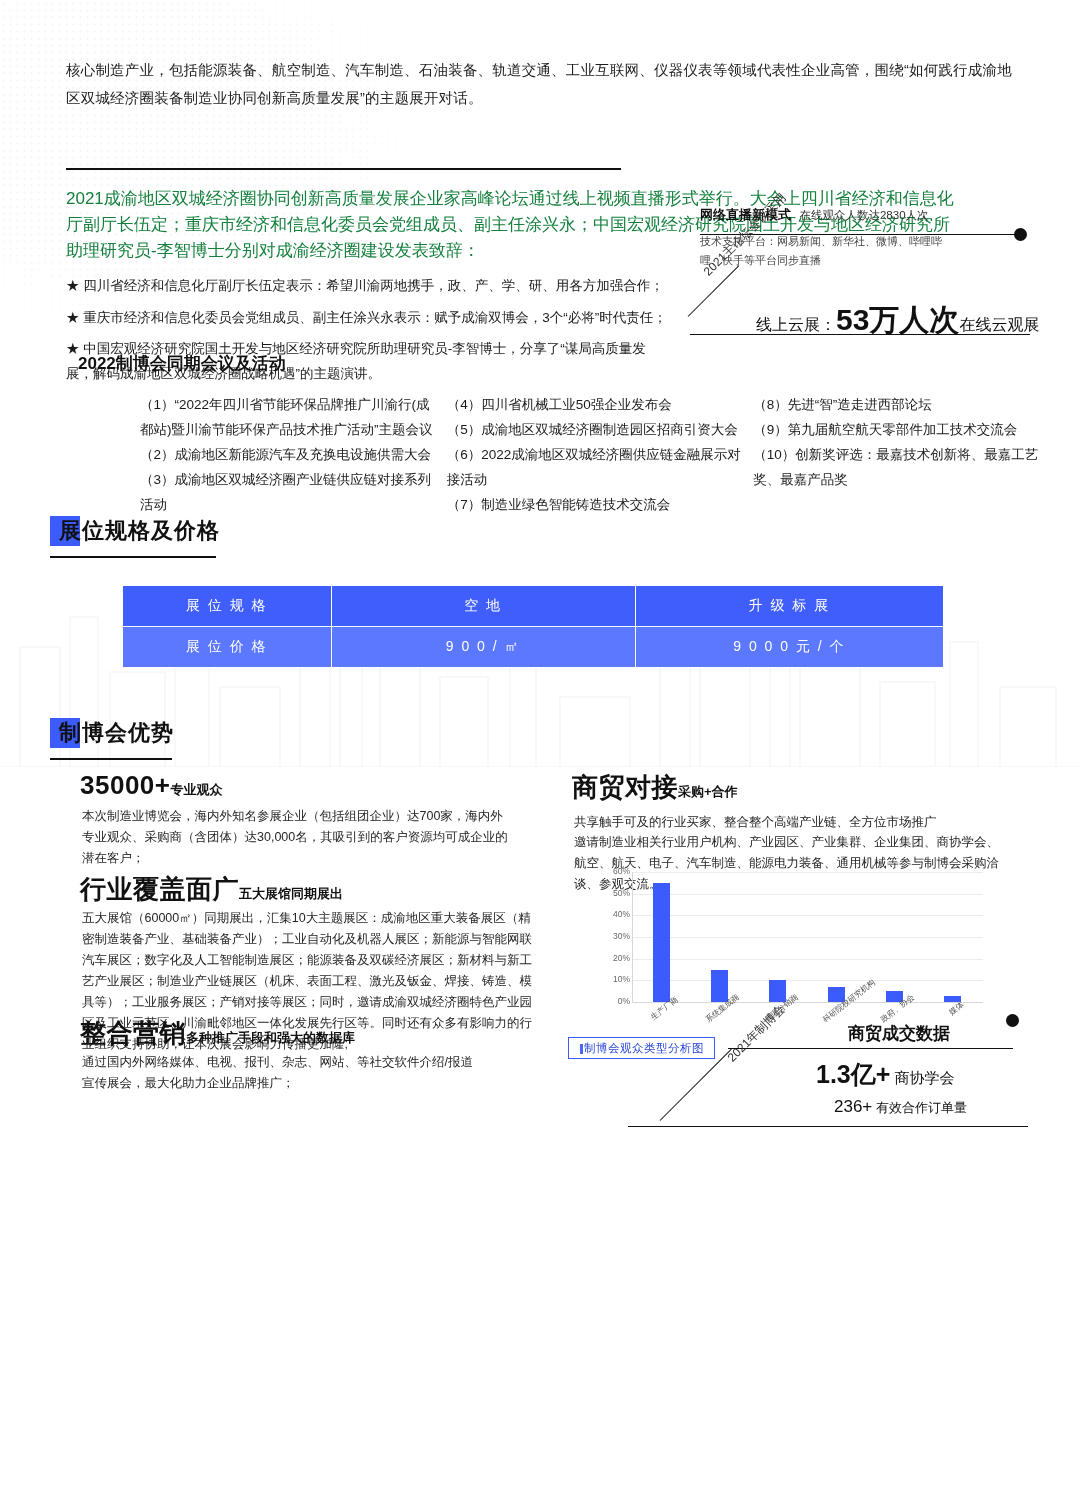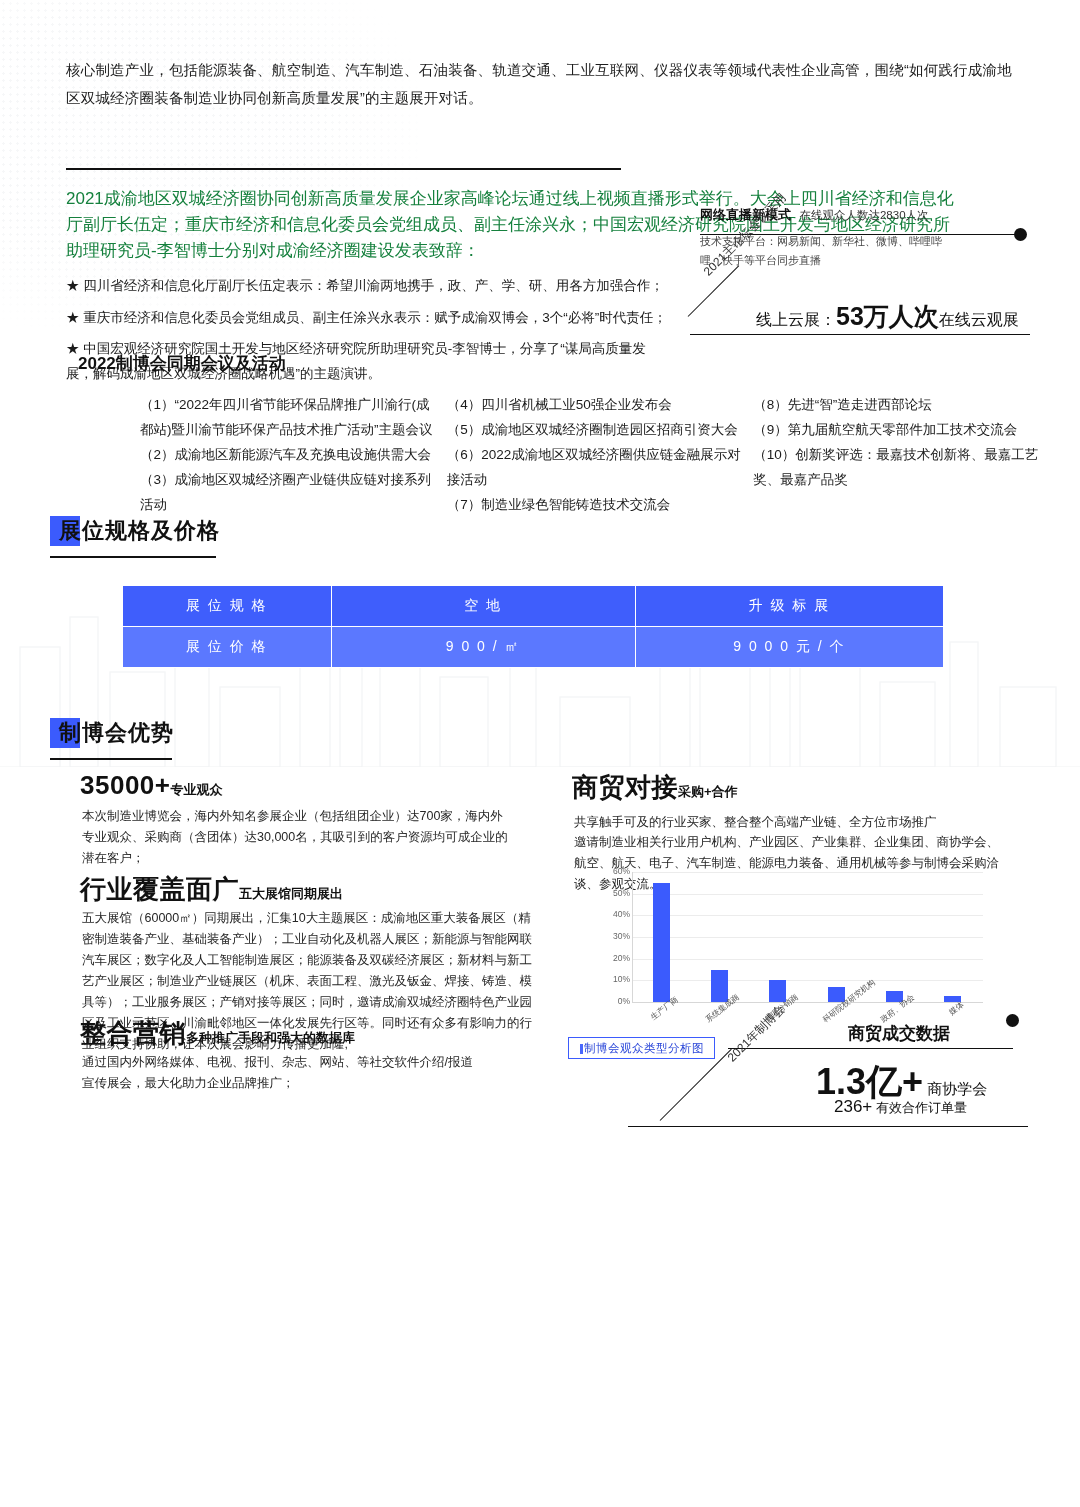--- a/index.html
+++ b/index.html
@@ -141,21 +141,21 @@
     transform-origin: left center;
   }
   .cloud-line {
     position: absolute;
     left: 756px; top: 300px;
     font-size: 16px;
     color: #111;
     white-space: nowrap;
   }
   .cloud-line .big {
-    font-size: 25px;
+    font-size: 30px;
     font-weight: bold;
   }
   .cloud-rule {
     position: absolute;
     left: 690px; top: 334px;
     width: 340px; height: 1px;
     background: #111;
   }
 
   
@@ -368,21 +368,21 @@
     white-space: nowrap;
   }
   .deal-amount {
     position: absolute;
     left: 816px; top: 1058px;
     font-size: 15px;
     color: #111;
     white-space: nowrap;
   }
   .deal-amount .big {
-    font-size: 36px;
+    font-size: 25px;
     font-weight: bold;
   }
   .deal-orders {
     position: absolute;
     left: 834px; top: 1097px;
     font-size: 13px;
     color: #111;
   }
   .deal-orders .num { font-size: 17px; }
   .deal-baseline {

